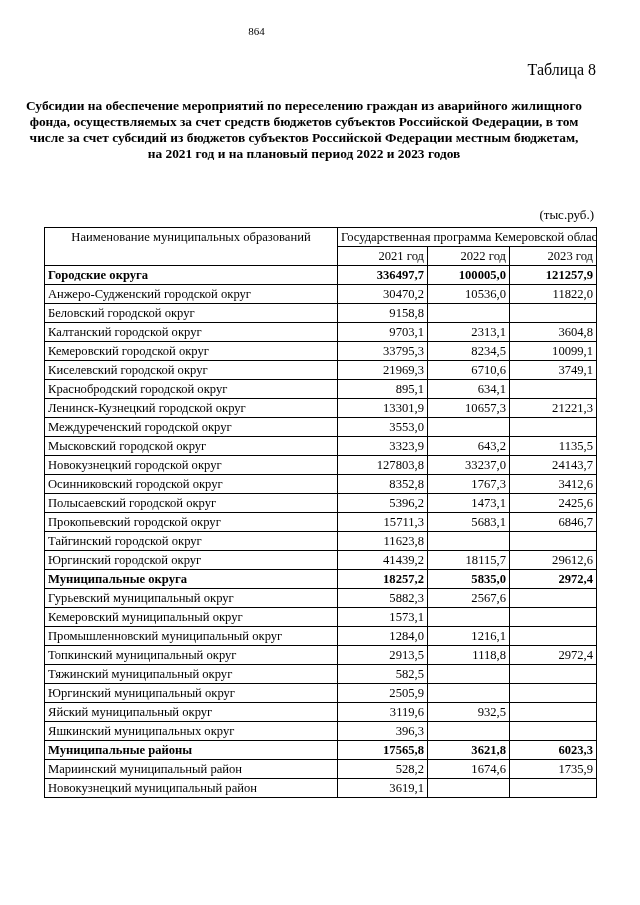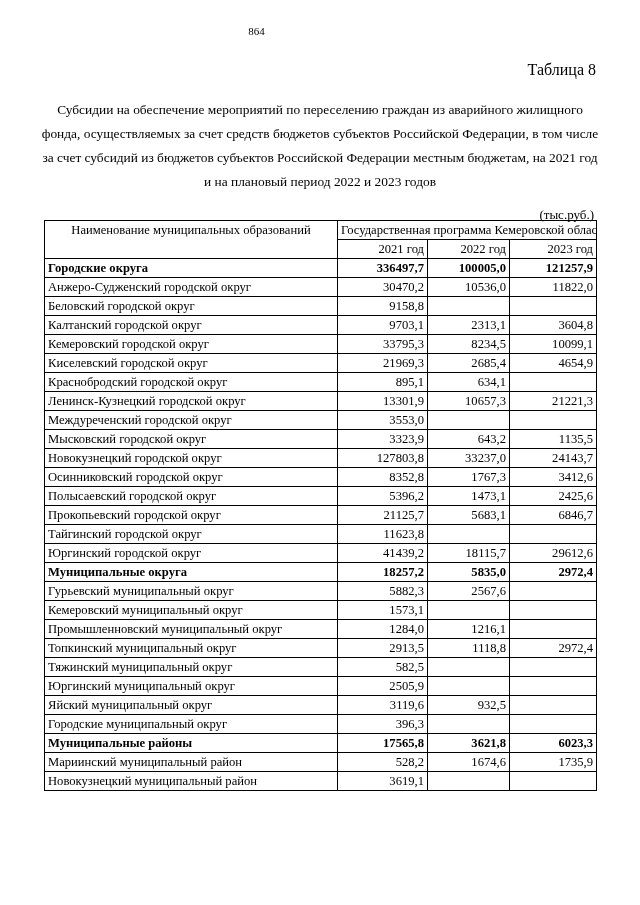--- a/index.html
+++ b/index.html
@@ -8,28 +8,28 @@
     font-family: "Liberation Serif", "DejaVu Serif", serif; color: #000;
   }
   .page-number {
     position: absolute; top: 25px; left: 0; width: 513px; text-align: center;
     font-size: 11px;
   }
   .table-label {
     position: absolute; top: 61px; right: 44px; font-size: 16px;
   }
   .doc-title {
-    position: absolute; top: 98px; left: 40px; width: 560px; text-align: center;
-    font-size: 13.4px; font-weight: normal; line-height: 24px;
+    position: absolute; top: 98px; left: 24px; width: 560px; text-align: center;
+    font-size: 13.4px; font-weight: bold; line-height: 16px;
   }
   .units {
     position: absolute; top: 207px; right: 46px; font-size: 13px; margin-left: 38px;
   }
   table.data {
-    position: absolute; top: 220px; left: 44px; width: 552px;
+    position: absolute; top: 227px; left: 44px; width: 552px;
     border-collapse: collapse; table-layout: fixed; font-size: 12.6px;
   }
   table.data td, table.data th {
     border: 1px solid #000; padding: 0 3px; height: 18px; line-height: 18px;
     white-space: nowrap; overflow: hidden; font-weight: normal;
   }
   col.c-name { width: 293px; }
   col.c-y1 { width: 90px; }
   col.c-y2 { width: 82px; }
   col.c-y3 { width: 87px; }
@@ -93,22 +93,22 @@
       </tr>
       <tr>
         <td>Кемеровский городской округ</td>
         <td class="num">33795,3</td>
         <td class="num">8234,5</td>
         <td class="num">10099,1</td>
       </tr>
       <tr>
         <td>Киселевский городской округ</td>
         <td class="num">21969,3</td>
-        <td class="num">2685,4</td>
-        <td class="num">4654,9</td>
+        <td class="num">6710,6</td>
+        <td class="num">3749,1</td>
       </tr>
       <tr>
         <td>Краснобродский городской округ</td>
         <td class="num">895,1</td>
         <td class="num">634,1</td>
         <td class="num"></td>
       </tr>
       <tr>
         <td>Ленинск-Кузнецкий городской округ</td>
         <td class="num">13301,9</td>
@@ -140,21 +140,21 @@
         <td class="num">3412,6</td>
       </tr>
       <tr>
         <td>Полысаевский городской округ</td>
         <td class="num">5396,2</td>
         <td class="num">1473,1</td>
         <td class="num">2425,6</td>
       </tr>
       <tr>
         <td>Прокопьевский городской округ</td>
-        <td class="num">21125,7</td>
+        <td class="num">15711,3</td>
         <td class="num">5683,1</td>
         <td class="num">6846,7</td>
       </tr>
       <tr>
         <td>Тайгинский городской округ</td>
         <td class="num">11623,8</td>
         <td class="num"></td>
         <td class="num"></td>
       </tr>
       <tr>
@@ -205,21 +205,21 @@
         <td class="num"></td>
         <td class="num"></td>
       </tr>
       <tr>
         <td>Яйский муниципальный округ</td>
         <td class="num">3119,6</td>
         <td class="num">932,5</td>
         <td class="num"></td>
       </tr>
       <tr>
-        <td>Городские муниципальный округ</td>
+        <td>Яшкинский муниципальных округ</td>
         <td class="num">396,3</td>
         <td class="num"></td>
         <td class="num"></td>
       </tr>
       <tr class="group">
         <td>Муниципальные районы</td>
         <td class="num">17565,8</td>
         <td class="num">3621,8</td>
         <td class="num">6023,3</td>
       </tr>

